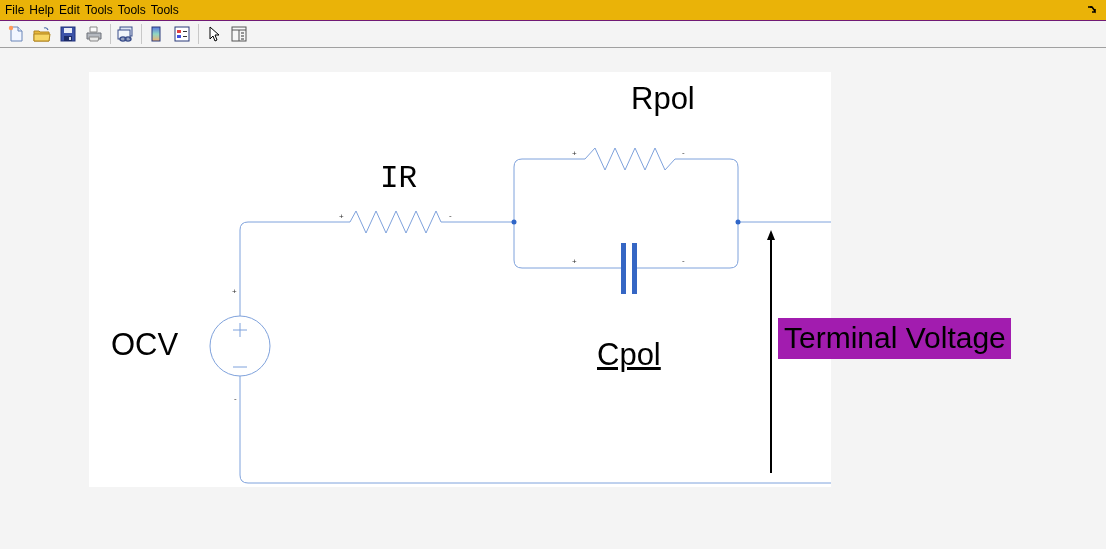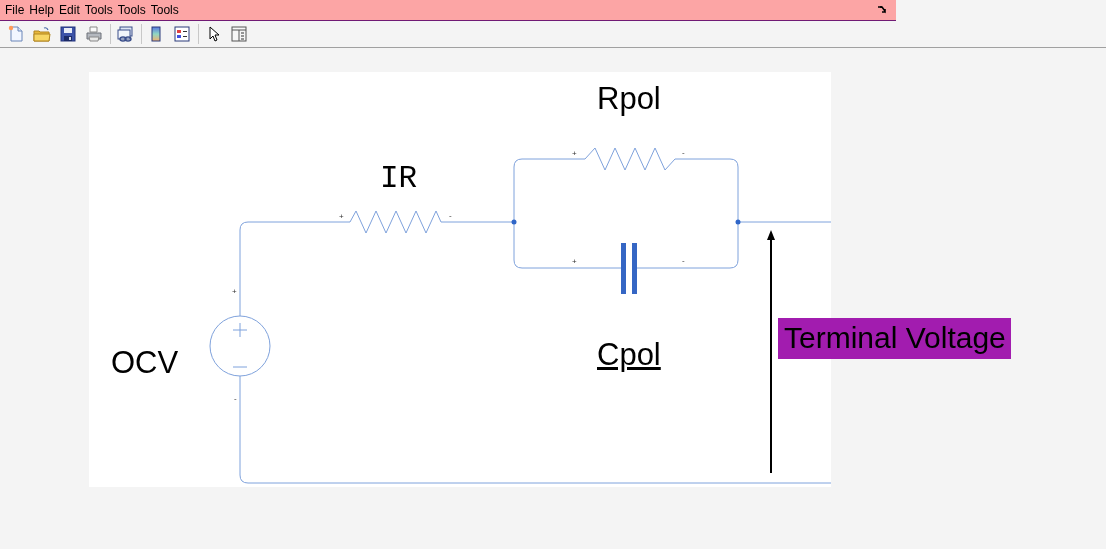--- a/index.html
+++ b/index.html
@@ -3,22 +3,22 @@
   <meta charset="utf-8">
   <style>
     html, body { margin: 0; padding: 0; }
     body {
       width: 1106px; height: 549px; overflow: hidden;
       background: #f4f4f4;
       font-family: "Liberation Sans", sans-serif;
       position: relative;
     }
     .menubar {
-      position: absolute; left: 0; top: 0; width: 896px; height: 20px;
-      background: #fca5a5; border-bottom: 1px solid #701a75;
+      position: absolute; left: 0; top: 0; width: 1106px; height: 20px;
+      background: #eab308; border-bottom: 1px solid #701a75;
       display: flex; align-items: center;
     }
     .menu-item {
       font-size: 12px; color: #000; padding: 0 2px 0 3px; line-height: 20px; cursor: default;
     }
     .menu-item:first-child { padding-left: 5px; }
     .undock {
       position: absolute; right: 8px; top: 4px; width: 12px; height: 12px;
       font-size: 11px; line-height: 12px; color: #000; font-weight: bold;
     }
@@ -176,19 +176,19 @@
 
 <span class="pol" style="left:339px; top:213px;">+</span>
 <span class="pol" style="left:449px; top:212px;">-</span>
 <span class="pol" style="left:572px; top:150px;">+</span>
 <span class="pol" style="left:682px; top:149px;">-</span>
 <span class="pol" style="left:572px; top:258px;">+</span>
 <span class="pol" style="left:682px; top:257px;">-</span>
 <span class="pol" style="left:232px; top:288px;">+</span>
 <span class="pol" style="left:234px; top:395px;">-</span>
 
-<span class="lbl" style="left:111px; top:347px;">OCV</span>
+<span class="lbl" style="left:111px; top:329px;">OCV</span>
 <span class="lbl" style="left:380px; top:163px;font-family:Liberation Mono, monospace;">IR</span>
-<span class="lbl" style="left:597px; top:83px;">Rpol</span>
+<span class="lbl" style="left:631px; top:83px;">Rpol</span>
 <span class="lbl" style="left:597px; top:339px;text-decoration:underline;">Cpol</span>
 <div class="tv-box">
   <span>Terminal Voltage</span>
 </div>
 
 </body></html>

